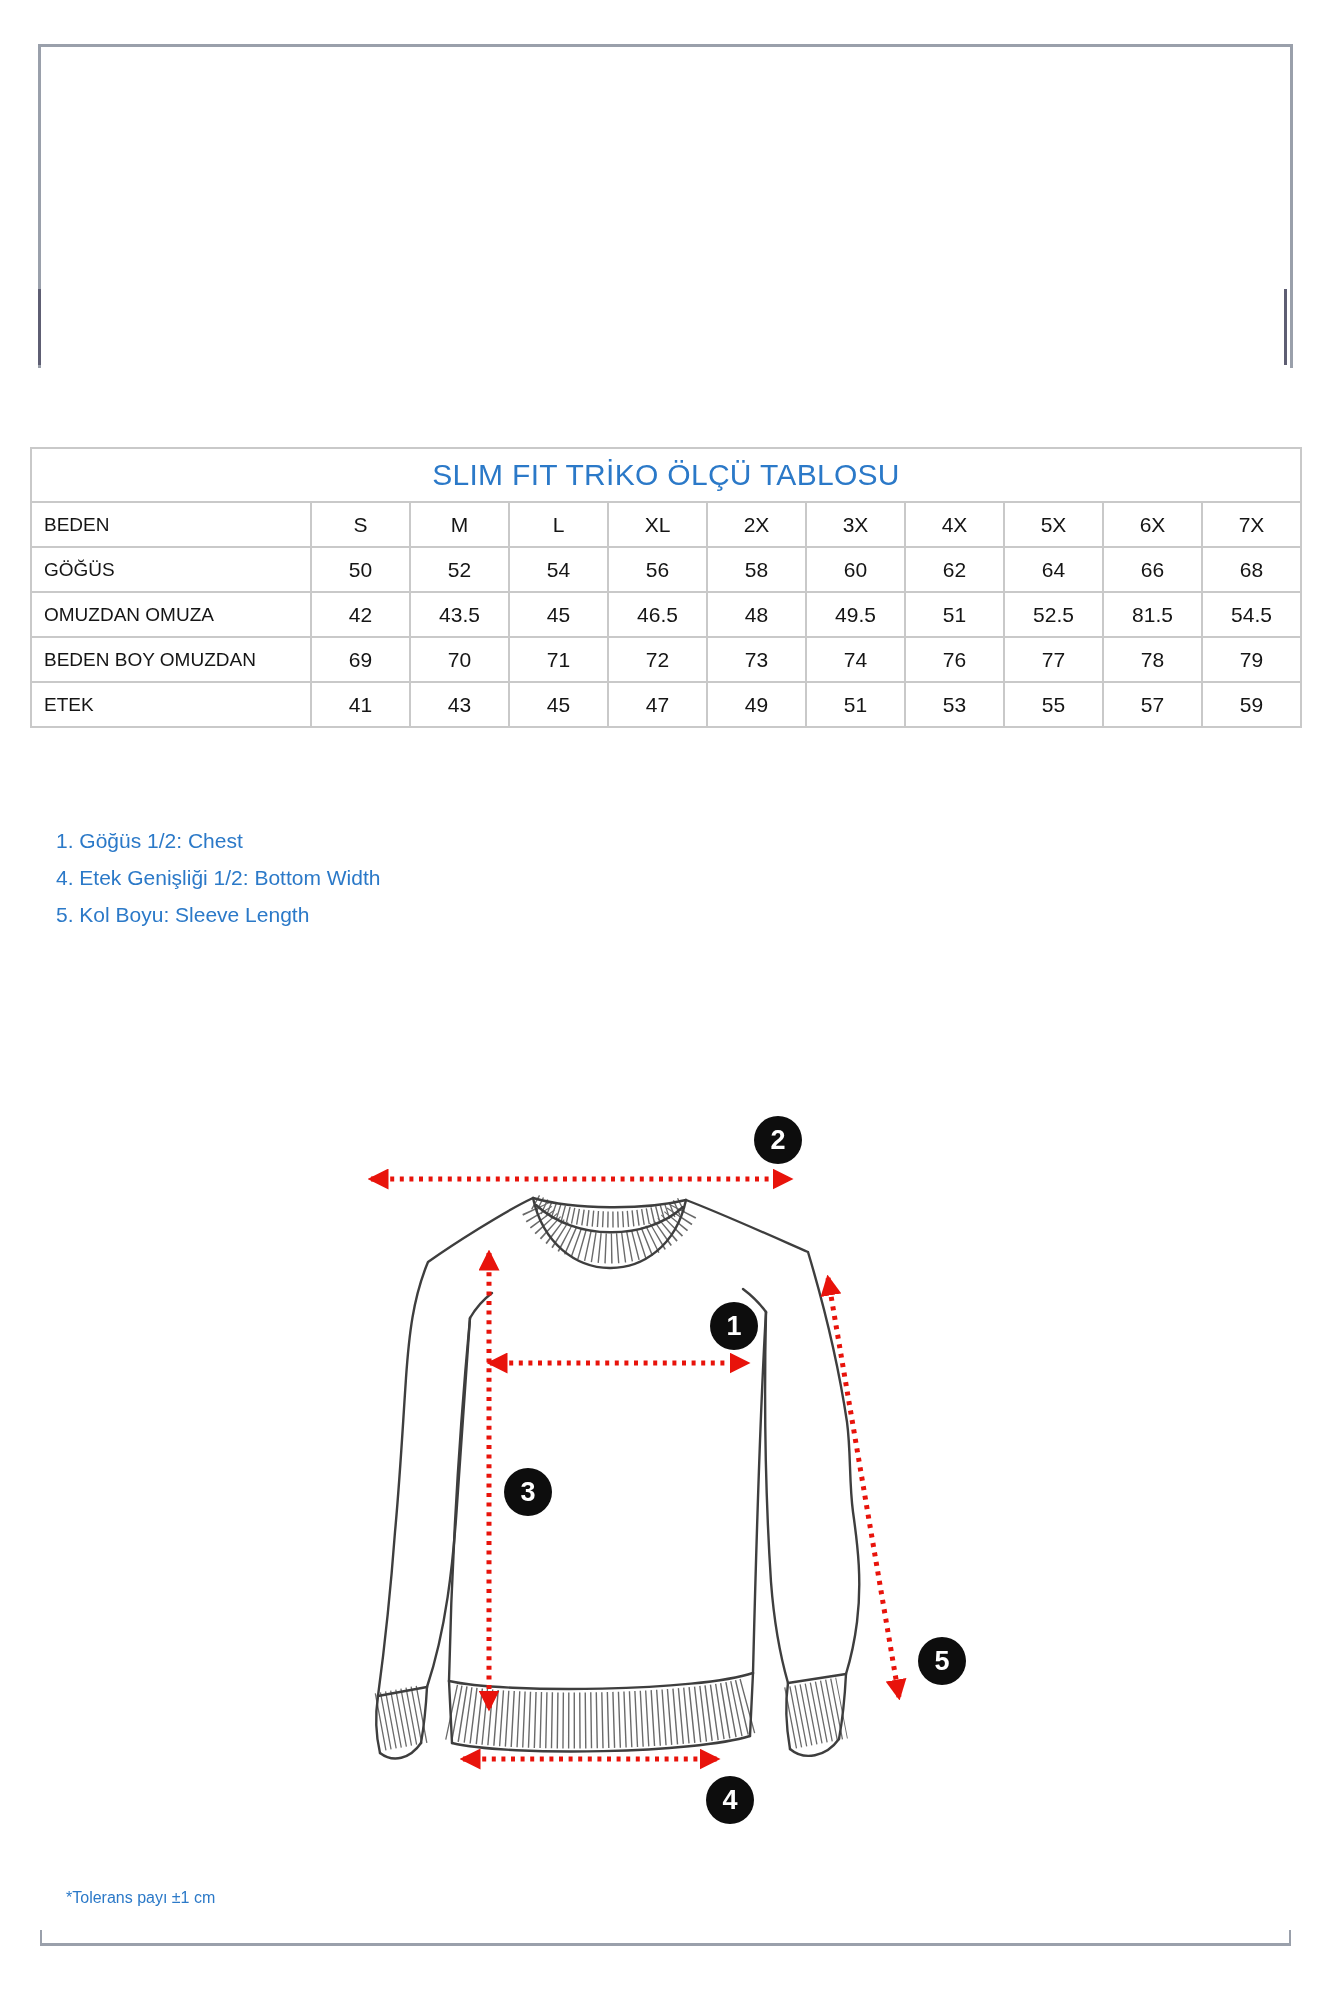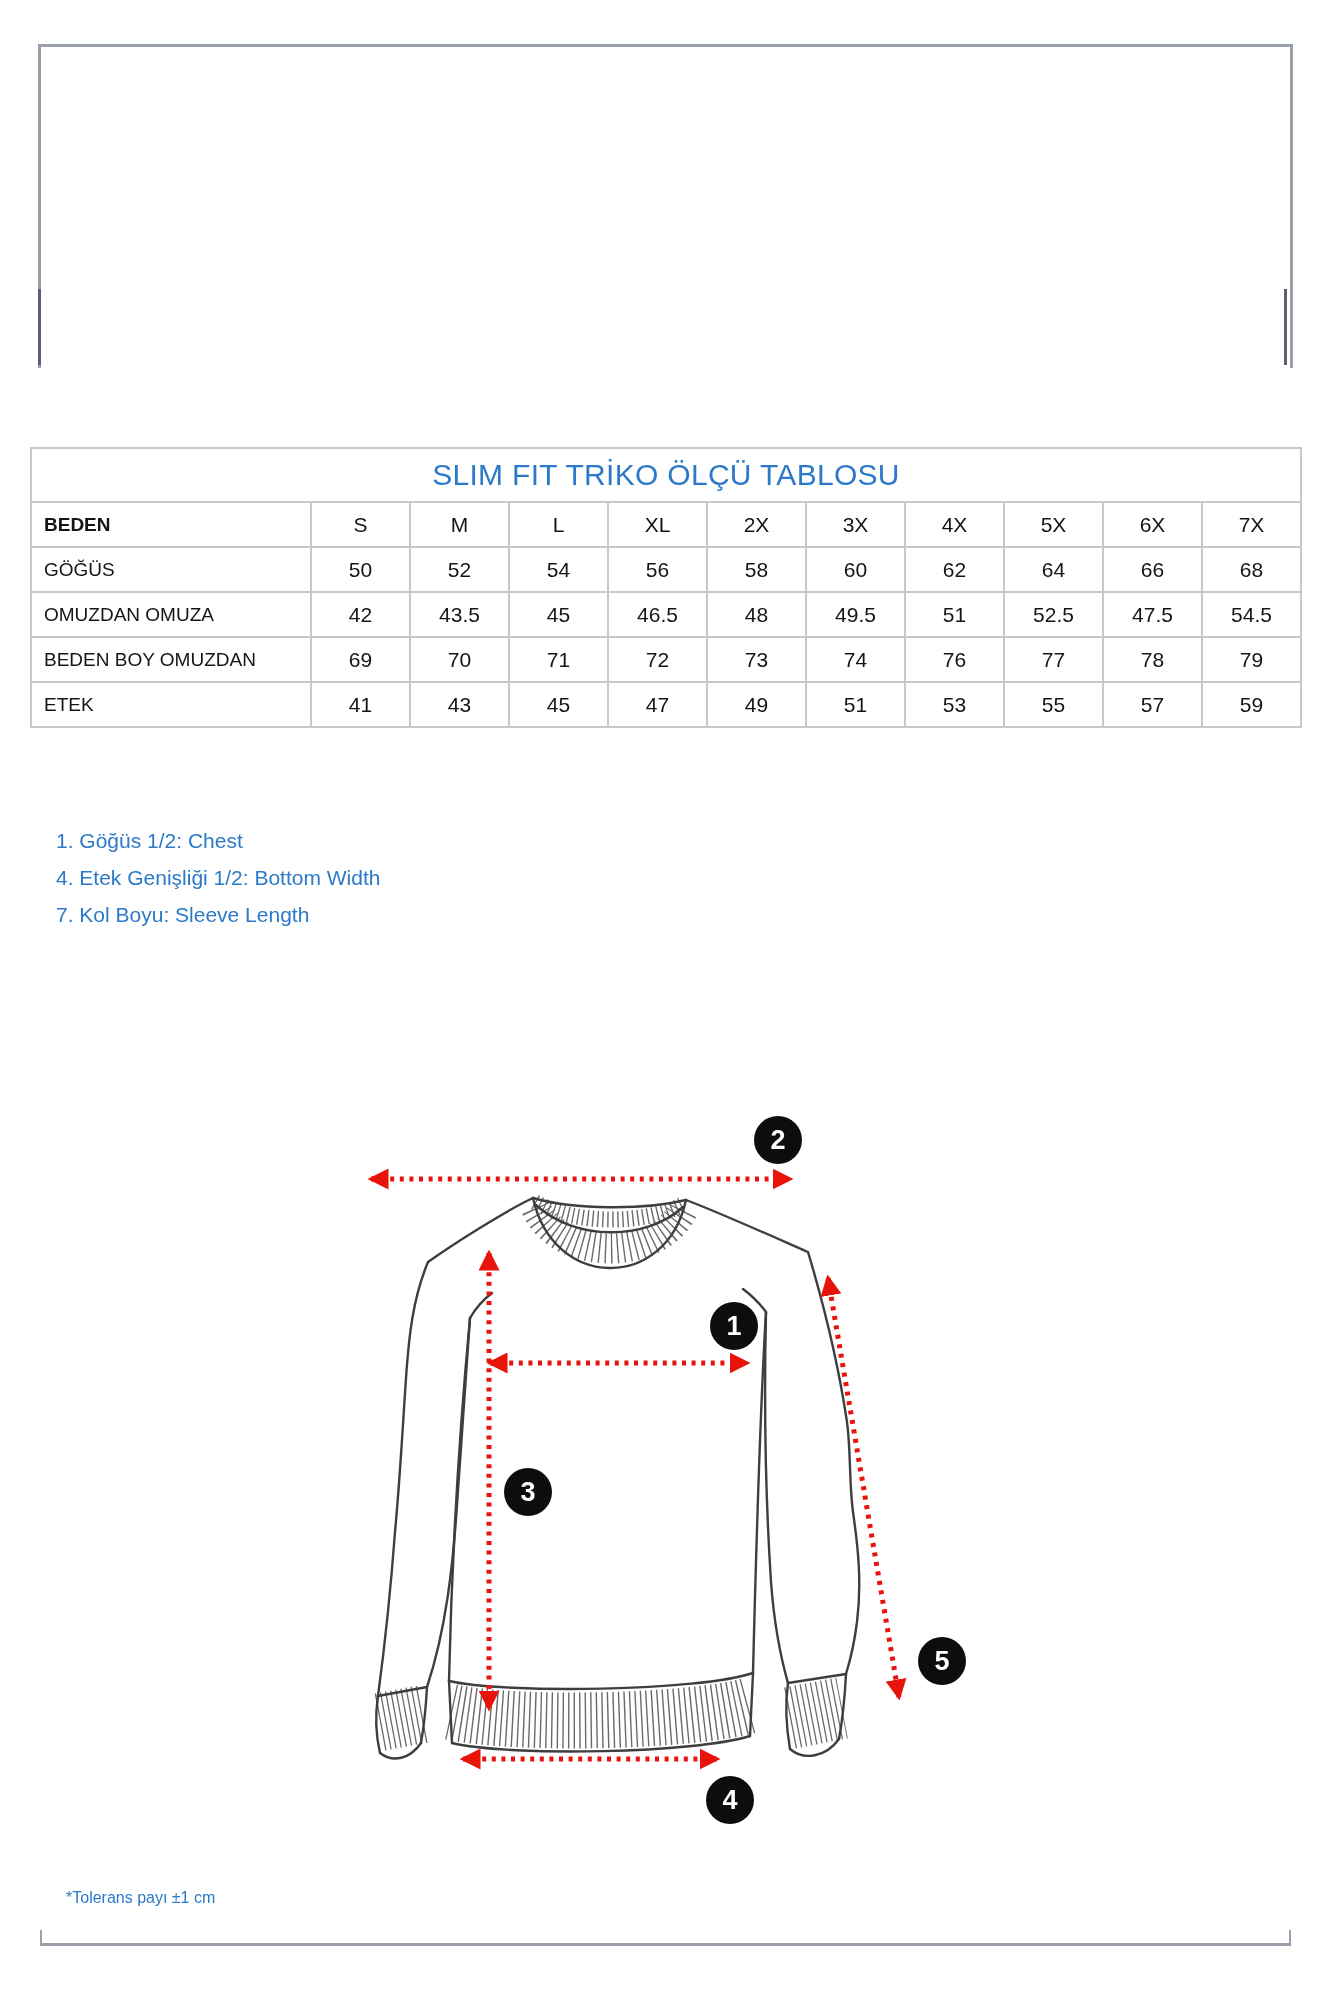--- a/index.html
+++ b/index.html
@@ -20,21 +20,21 @@
   .frame-stub.r{left:1284px}
 
   
   table.size{position:absolute;left:30px;top:447px;width:1270px;border-collapse:collapse;
     table-layout:fixed;}
   table.size td{border:2px solid var(--table-border);overflow:hidden;white-space:nowrap;}
   td.title-cell{height:50px;color:var(--accent-blue);font-size:30px;text-align:center;
     font-weight:400;letter-spacing:.3px;margin-left:24px;}
   tr.rw{height:45px;}
   td.lab{padding-left:12px;font-size:19px;color:var(--text-black);}
-  td.lab.bold{font-weight:700;}
+  td.lab.bold{font-weight:400;}
   td.val{text-align:center;font-size:21px;color:var(--text-black);}
 
   
   .legend{position:absolute;left:56px;top:822px;color:var(--accent-blue);
     font-size:21px;line-height:37px;}
   .legend-item{white-space:nowrap;}
 
   
   svg.diagram{position:absolute;left:300px;top:1060px;}
   .ln{fill:none;stroke:#3e3e3e;stroke-width:2.4;stroke-linecap:round;}
@@ -107,21 +107,21 @@
         <tr class="rw">
           <td class="lab">OMUZDAN OMUZA</td>
           <td class="val">42</td>
           <td class="val">43.5</td>
           <td class="val">45</td>
           <td class="val">46.5</td>
           <td class="val">48</td>
           <td class="val">49.5</td>
           <td class="val">51</td>
           <td class="val">52.5</td>
-          <td class="val">47.5</td>
+          <td class="val">81.5</td>
           <td class="val">54.5</td>
         </tr>
         <tr class="rw">
           <td class="lab">BEDEN BOY OMUZDAN</td>
           <td class="val">69</td>
           <td class="val">70</td>
           <td class="val">71</td>
           <td class="val">72</td>
           <td class="val">73</td>
           <td class="val">74</td>
@@ -142,21 +142,21 @@
           <td class="val">55</td>
           <td class="val">57</td>
           <td class="val">59</td>
         </tr>
       </tbody>
   </table>
 
   <div class="legend">
       <div class="legend-item">1. Göğüs 1/2: Chest</div>
       <div class="legend-item">4. Etek Genişliği 1/2: Bottom Width</div>
-      <div class="legend-item">7. Kol Boyu: Sleeve Length</div>
+      <div class="legend-item">5. Kol Boyu: Sleeve Length</div>
     </div>
 
   <svg class="diagram" width="700" height="830" viewBox="300 1060 700 830">
     <defs>
       <marker id="ah" viewBox="0 0 12 12" refX="10" refY="6" markerWidth="4.2" markerHeight="4.2" orient="auto-start-reverse">
         <path d="M0,0 L12,6 L0,12 Z" fill="#e8130b"></path>
       </marker>
     </defs>
 
     <g>

